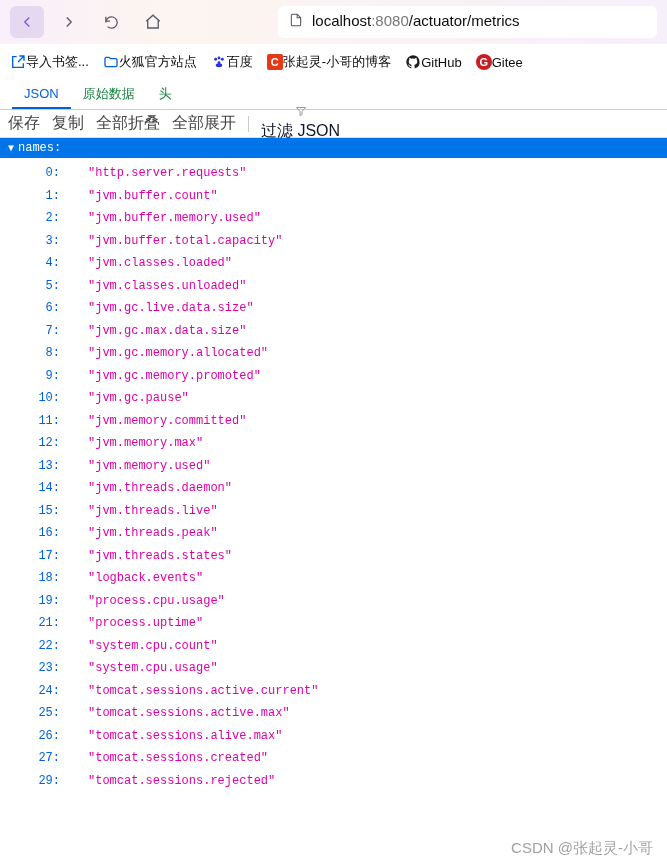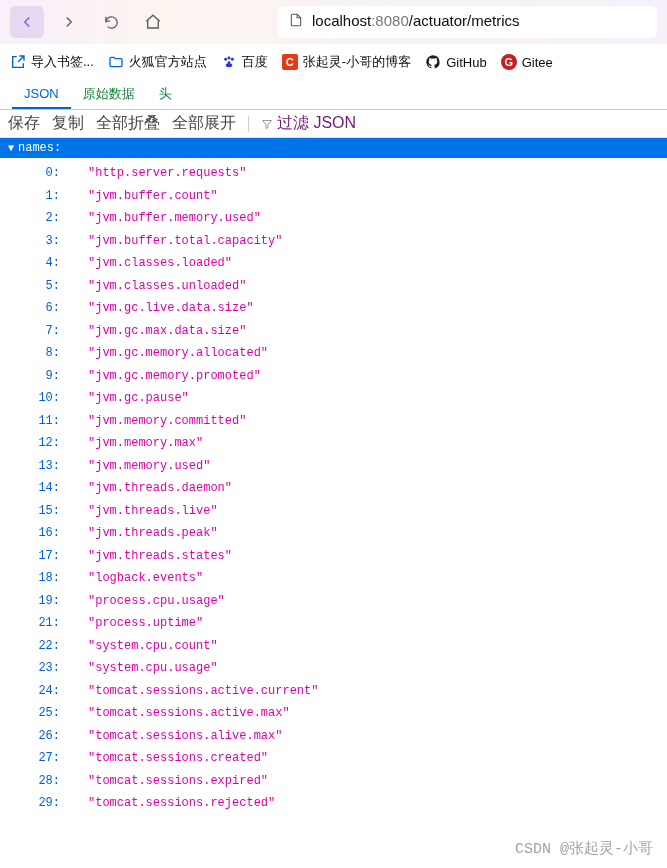--- a/index.html
+++ b/index.html
@@ -51,21 +51,20 @@
       display: flex;
       align-items: center;
       padding: 6px 10px;
       gap: 14px;
       height: 36px;
       background: #fff;
     }
     .bm-item {
       display: flex;
       align-items: center;
-      gap: 5px;
       font-size: 13px;
       color: #0c0c0d;
       cursor: pointer;
     }
     .bm-icon { width: 16px; height: 16px; display: flex; align-items: center; justify-content: center; }
     .bm-baidu { width: 16px; height: 16px; }
     .bm-red { background: #e63917; color: #fff; width: 16px; height: 16px; border-radius: 2px; font-size: 11px; display: flex; align-items: center; justify-content: center; font-weight: bold; }
     .bm-gitee { background: #c71d23; color: #fff; width: 16px; height: 16px; border-radius: 50%; font-size: 11px; display: flex; align-items: center; justify-content: center; font-weight: bold; }
     .tab-bar {
       display: flex;
@@ -95,21 +94,22 @@
       border-bottom: 1px solid #ddd;
       background: #fff;
       font-size: 16px;
     }
     .tool-item { color: #444; cursor: pointer; }
     .tool-divider { width: 1px; height: 16px; background: #ccc; }
     .filter-box {
       display: flex;
       align-items: center;
       gap: 4px;
-      color: #701a75;
+      color: #0f172a;
+      flex-direction: column;
     }
     .json-header {
       background: #0074e8;
       color: #fff;
       padding: 3px 8px;
       font-family: "Courier New", monospace;
       font-size: 12px;
       display: flex;
       align-items: center;
       gap: 4px;
@@ -134,21 +134,21 @@
     .json-val {
       color: #dd00a9;
       margin-left: 24px;
     }
     .watermark {
       position: absolute;
       bottom: 10px;
       right: 14px;
       color: rgba(120,120,120,0.7);
       font-size: 15px;
-      font-family: Liberation Mono, monospace;
+      font-family: Liberation Sans, sans-serif;
       text-align: center;
     }
   </style>
 </head>
 <body>
 
 <div class="nav-bar">
   <div class="nav-btn back active">
     <svg width="18" height="18" viewBox="0 0 24 24">
         <path d="M15 6l-6 6 6 6"></path>
@@ -356,22 +356,18 @@
     </div>
     <div class="json-row">
       <span class="json-idx">26:</span>
       <span class="json-val">"tomcat.sessions.alive.max"</span>
     </div>
     <div class="json-row">
       <span class="json-idx">27:</span>
       <span class="json-val">"tomcat.sessions.created"</span>
     </div>
     <div class="json-row">
-      <span class="json-idx">28:</span>
-      <span class="json-val">"tomcat.sessions.expired"</span>
-    </div>
-    <div class="json-row">
       <span class="json-idx">29:</span>
       <span class="json-val">"tomcat.sessions.rejected"</span>
     </div>
   </div>
 
 <div class="watermark">CSDN @张起灵-小哥</div>
 
 </body></html>

